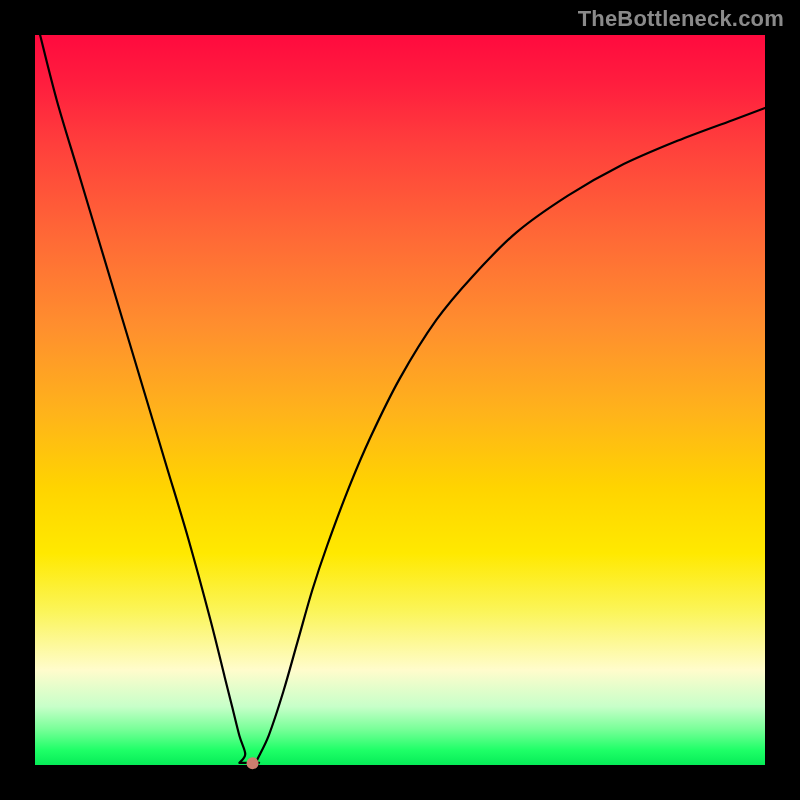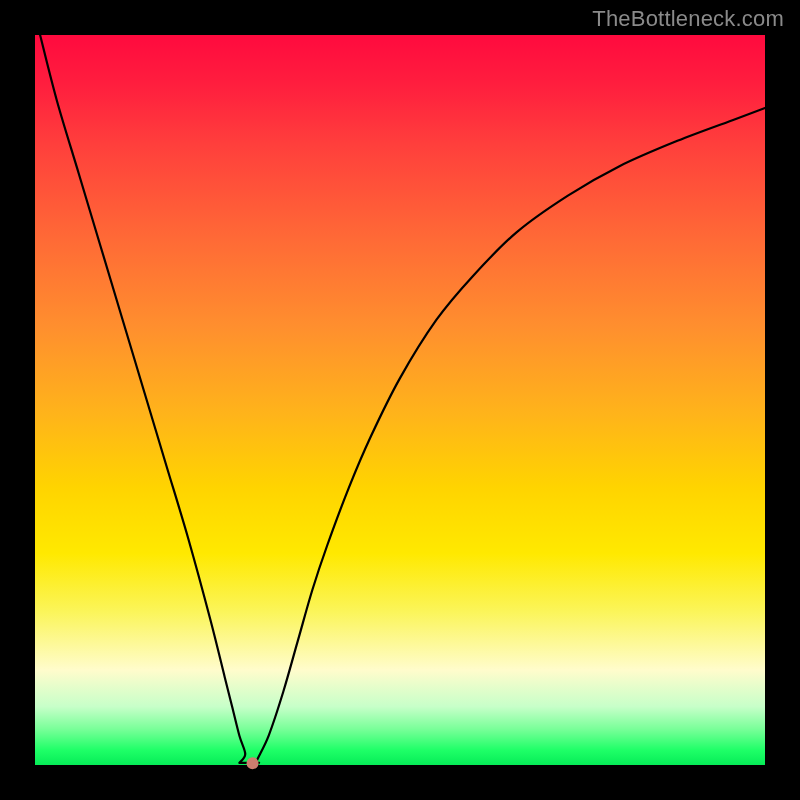--- a/index.html
+++ b/index.html
@@ -16,21 +16,21 @@
     width: 800px;
     height: 800px;
     background: #000000;
   }
   .watermark {
     position: absolute;
     top: 6px;
     right: 16px;
     color: #8a8a8a;
     font-size: 22px;
-    font-weight: 400;
+    font-weight: 700;
     letter-spacing: 0.2px;
     user-select: none;
     font-family: Arial, Helvetica, sans-serif;
   }
   .plot-frame {
     position: absolute;
     left: 35px;
     top: 35px;
     width: 730px;
     height: 730px;

